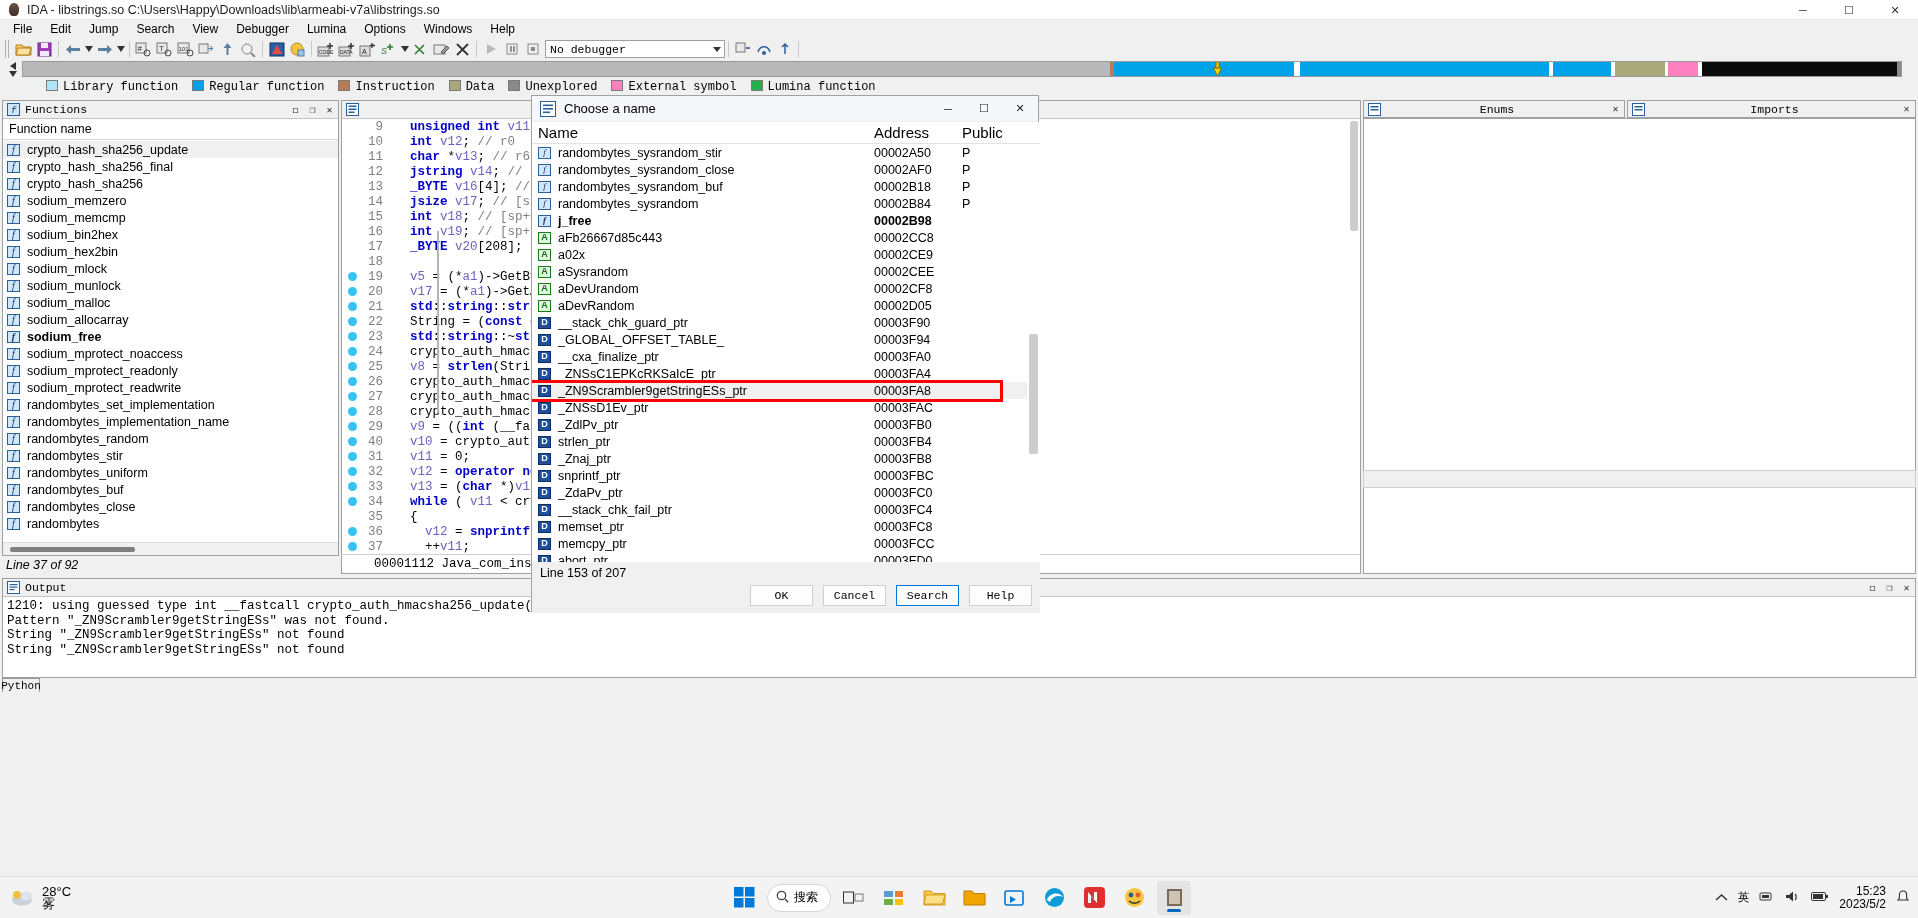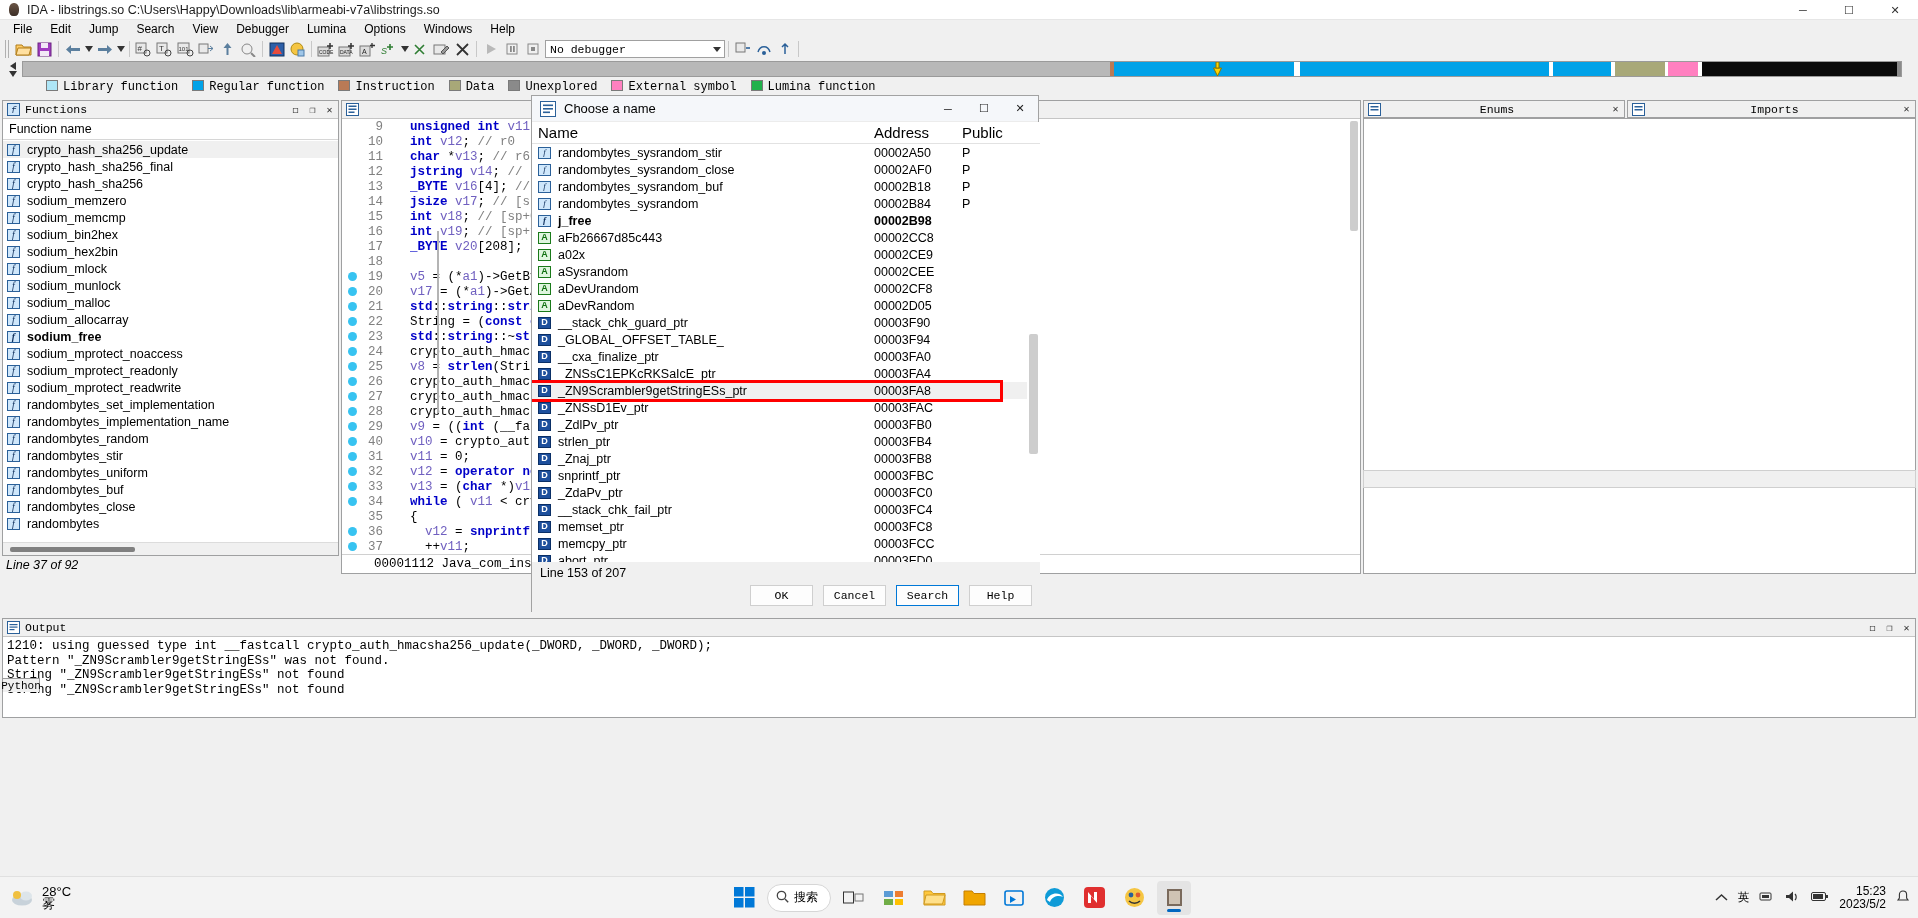--- a/index.html
+++ b/index.html
@@ -121,21 +121,21 @@
   .codevscroll { position:absolute; right:0; top:18px; width:12px; bottom:20px; background:#fff; }
   .codevscroll .thumb { width:8px; margin:2px; height:110px; background:#cdcdcd; border-radius:2px; }
 
   
   .rpanel { position:absolute; height:18px; background:#f0f0f0; border:1px solid #9fa0a1;
             display:flex; align-items:center; font-family:"Liberation Mono", monospace; font-size:11.5px; }
   .rpanel .tab-ic { width:13px; height:13px; margin-left:4px; margin-right:6px; }
   .rpanel .ttl { flex:1; text-align:center; }
 
   
-  #outputpanel { left:2px; top:578px; width:1914px; height:100px;margin-top:40px; }
+  #outputpanel { left:2px; top:578px; width:1914px; height:100px; }
   .outtext { position:absolute; left:0; top:18px; right:0; bottom:0; background:#fff;
              font-family:"Liberation Mono", monospace; font-size:12.5px; padding:2px 4px; line-height:14.5px; }
   .pytab { position:absolute; left:2px; top:678px; width:38px; height:14px; background:#f0f0f0;
            border:1px solid #9a9a9a; border-bottom:none; font-size:11px;
            display:flex; align-items:center; justify-content:center; font-family:"Liberation Mono", monospace;}
   .botstatus { position:absolute; left:2px; top:695px; width:1914px; height:16px;
                font-family:"Liberation Mono", monospace; font-size:12px;
                display:flex; align-items:center; }
   .botstatus span { margin-right:26px; }
 

